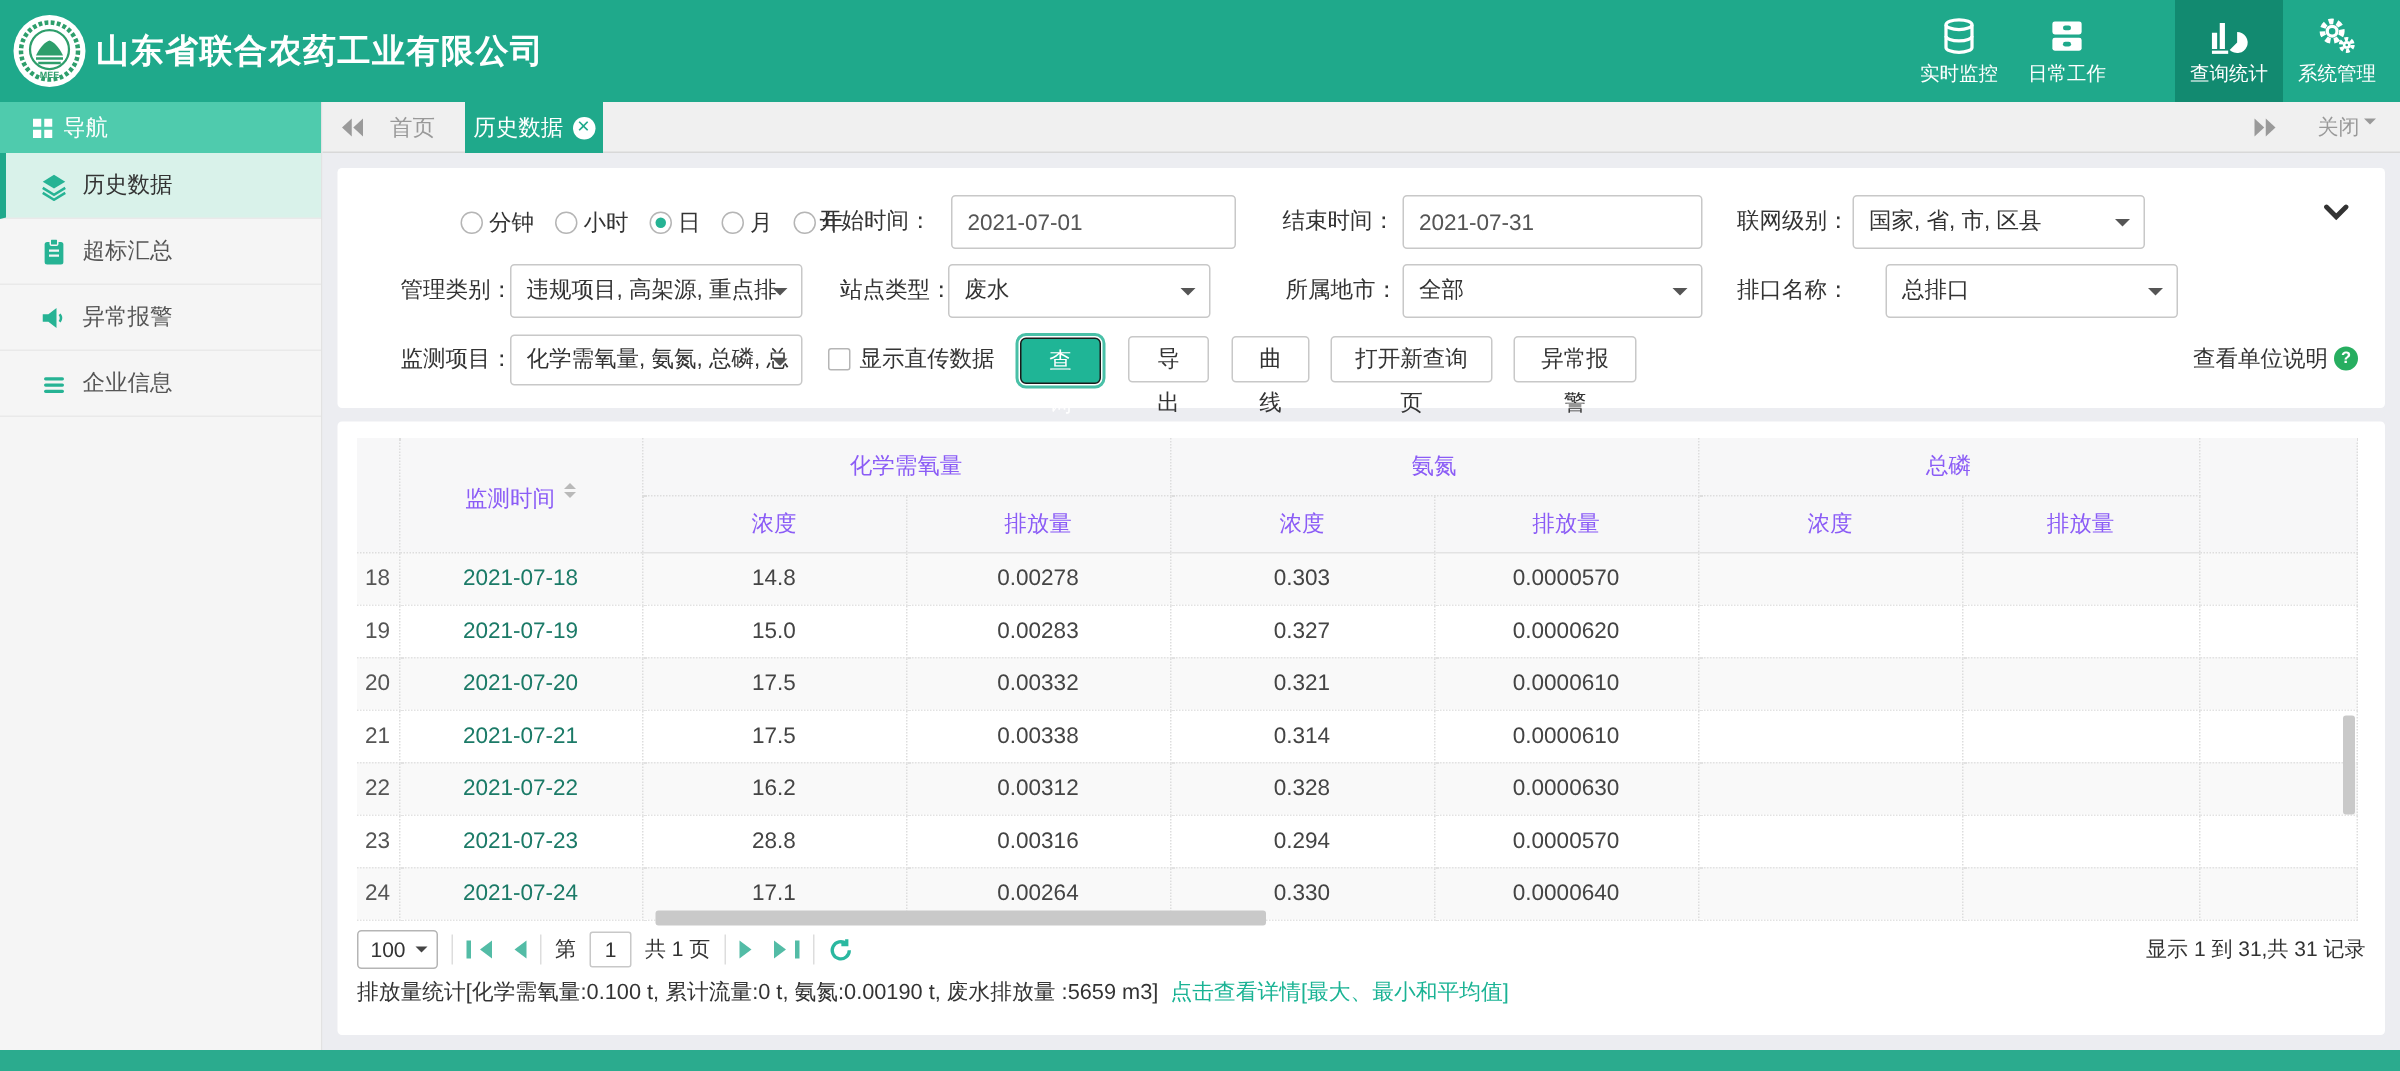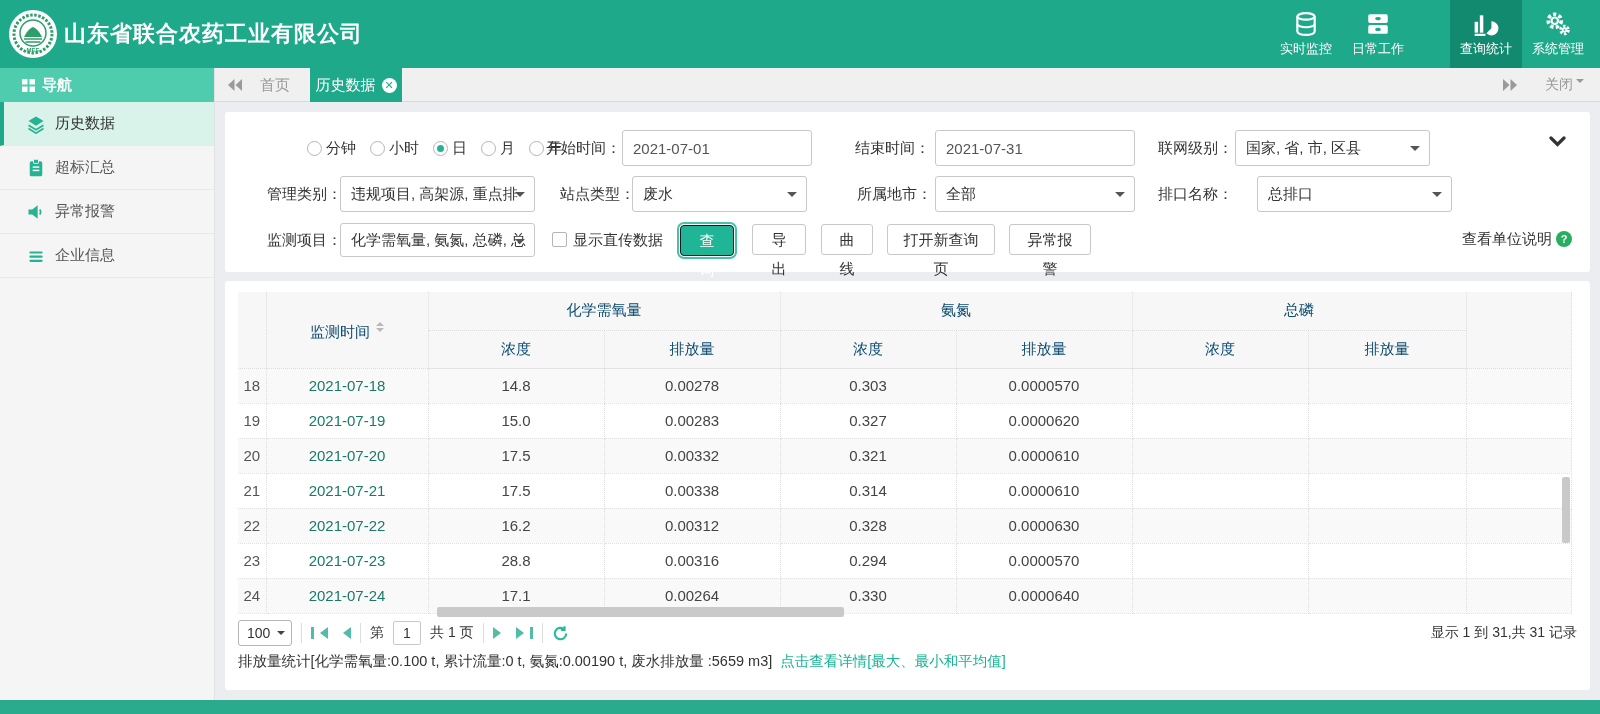--- a/index.html
+++ b/index.html
@@ -9,21 +9,21 @@
   .top-header { position:absolute; left:0; top:0; width:1600px; height:68px; background:#1fa98b; }
   .logo { position:absolute; left:8px; top:9px; width:50px; height:50px; }
   .company-title { position:absolute; left:64px; top:19px; color:#fff; font-size:22px; font-weight:bold; letter-spacing:1px; }
   .top-nav { position:absolute; right:6px; top:0; height:68px; display:flex; }
   .top-nav-item { width:72px; height:68px; display:flex; flex-direction:column; align-items:center; justify-content:center; gap:3px; color:#fff; cursor:pointer; }
   .top-nav-item.active { background:#128a70;margin-left:36px; }
   .top-nav-item .lbl { font-size:13px; }
 
   
   .sidebar { position:absolute; left:0; top:68px; width:215px; height:632px; background:#f5f5f5; border-right:1px solid #e2e2e2; }
-  .side-head { height:34px; background:#4fcbad; color:#fff; font-size:15px; font-weight:bold; display:flex; align-items:center; padding-left:42px; position:relative; }
+  .side-head { height:34px; background:#4fcbad; color:#fff; font-size:15px; font-weight:normal; display:flex; align-items:center; padding-left:42px; position:relative; }
   .side-head .grid-ic { position:absolute; left:22px; top:11px; }
   .side-item { height:44px; display:flex; align-items:center; padding-left:55px; position:relative; font-size:15px; color:#555; border-bottom:1px solid #e9e9e9; cursor:pointer; background:#f5f5f5; }
   .side-item .ic { position:absolute; left:26px; top:12px; }
   .side-item.active { background:#d9f2ea; border-left:4px solid #1fa98b; padding-left:51px; color:#333; }
   .side-item.active .ic { left:22px; }
 
   
   .main { position:absolute; left:215px; top:68px; width:1385px; height:632px; background:#ecedf1; }
   .tabbar { position:absolute; left:0; top:0; width:1385px; height:34px; background:#f0f0f0; border-bottom:1px solid #d8d8d8; }
   .tab { position:absolute; top:0; height:34px; display:flex; align-items:center; justify-content:center; font-size:15px; color:#999; cursor:pointer; gap:6px; }
@@ -51,21 +51,21 @@
   .btn { position:absolute; height:31px; background:#fff; border:1px solid #c8c8c8; border-radius:3px; font-size:15px; color:#333; text-align:center; line-height:29px; cursor:pointer; padding:0 12px; }
   .btn.primary { background:#1fb596; color:#fff; border:1px solid #1a1a1a; outline:2px solid #49c0a7; outline-offset:1px; border-radius:4px; }
   .collapse-chevron { position:absolute; right:24px; top:24px; cursor:pointer; }
   .unit-link { position:absolute; right:18px; top:110px; height:34px; display:flex; align-items:center; gap:4px; font-size:15px; color:#333; cursor:pointer; }
   .q-ic { width:16px; height:16px; border-radius:50%; background:#27ae60; color:#fff; font-size:11px; font-weight:bold; text-align:center; line-height:16px; }
 
   
   .table-panel { position:absolute; left:10px; top:213px; width:1365px; height:409px; background:#fff; border-radius:3px; }
   .dtable { position:absolute; left:13px; top:11px; width:1334px; border-collapse:collapse; table-layout:fixed; }
   .dtable th, .dtable td { border-right:1px dotted #ddd; font-weight:normal; text-align:center; font-size:15px; }
-  .dtable thead th { background:#f7f7f8; color:#0c4a6e; height:38px; border-bottom:1px dotted #ddd;text-align:center; }
+  .dtable thead th { background:#f7f7f8; color:#8b5cf6; height:38px; border-bottom:1px dotted #ddd;text-align:center; }
   .dtable thead tr:last-child th { border-bottom:1px solid #e3e3e3; }
   .dtable tbody td { height:35px; color:#444; border-bottom:1px dotted #e2e2e2; }
   .dtable tbody tr:nth-child(odd) { background:#f9f9f9; }
   .dtable td.datec { color:#1b7a67; cursor:pointer; }
   .dtable td.numc { color:#555; }
   .sort-ic { display:inline-block; margin-left:6px; vertical-align:1px; }
   .sort-ic i { display:block; width:0; height:0; border:4px solid transparent; }
   .sort-ic .up { border-bottom-color:#b9b9b9; margin-bottom:2px; }
   .sort-ic .dn { border-top-color:#b9b9b9; }
   .hscroll { position:absolute; left:212px; top:326px; width:407px; height:10px; background:#c9c9c9; border-radius:2px; cursor:pointer; }
@@ -229,21 +229,21 @@
         <span class="radio-opt">
             <span class="radio-circ"></span>
             <span>月</span>
           </span>
         <span class="radio-opt">
             <span class="radio-circ"></span>
             <span>年</span>
           </span>
       </div>
       <span class="flabel" style="left:321px;">开始时间：</span>
-      <input class="finput" style="left: 397px; width: 190px;" value="2021-07-01">
+      <input class="finput" style="left: 409px; width: 190px;" value="2021-07-01">
       <span class="flabel" style="left:630px;">结束时间：</span>
       <input class="finput" style="left: 710px; width: 200px;" value="2021-07-31">
       <span class="flabel" style="left:933px;">联网级别：</span>
       <div class="fselect" style="left:1010px; width:195px;"><span>国家, 省, 市, 区县</span></div>
     </div>
 
     <div class="frow" style="top:64px; height:36px;">
       <span class="flabel" style="left:42px;">管理类别：</span>
       <div class="fselect" style="left:115px; width:195px;"><span>违规项目, 高架源, 重点排</span></div>
       <span class="flabel" style="left:335px;">站点类型：</span>

